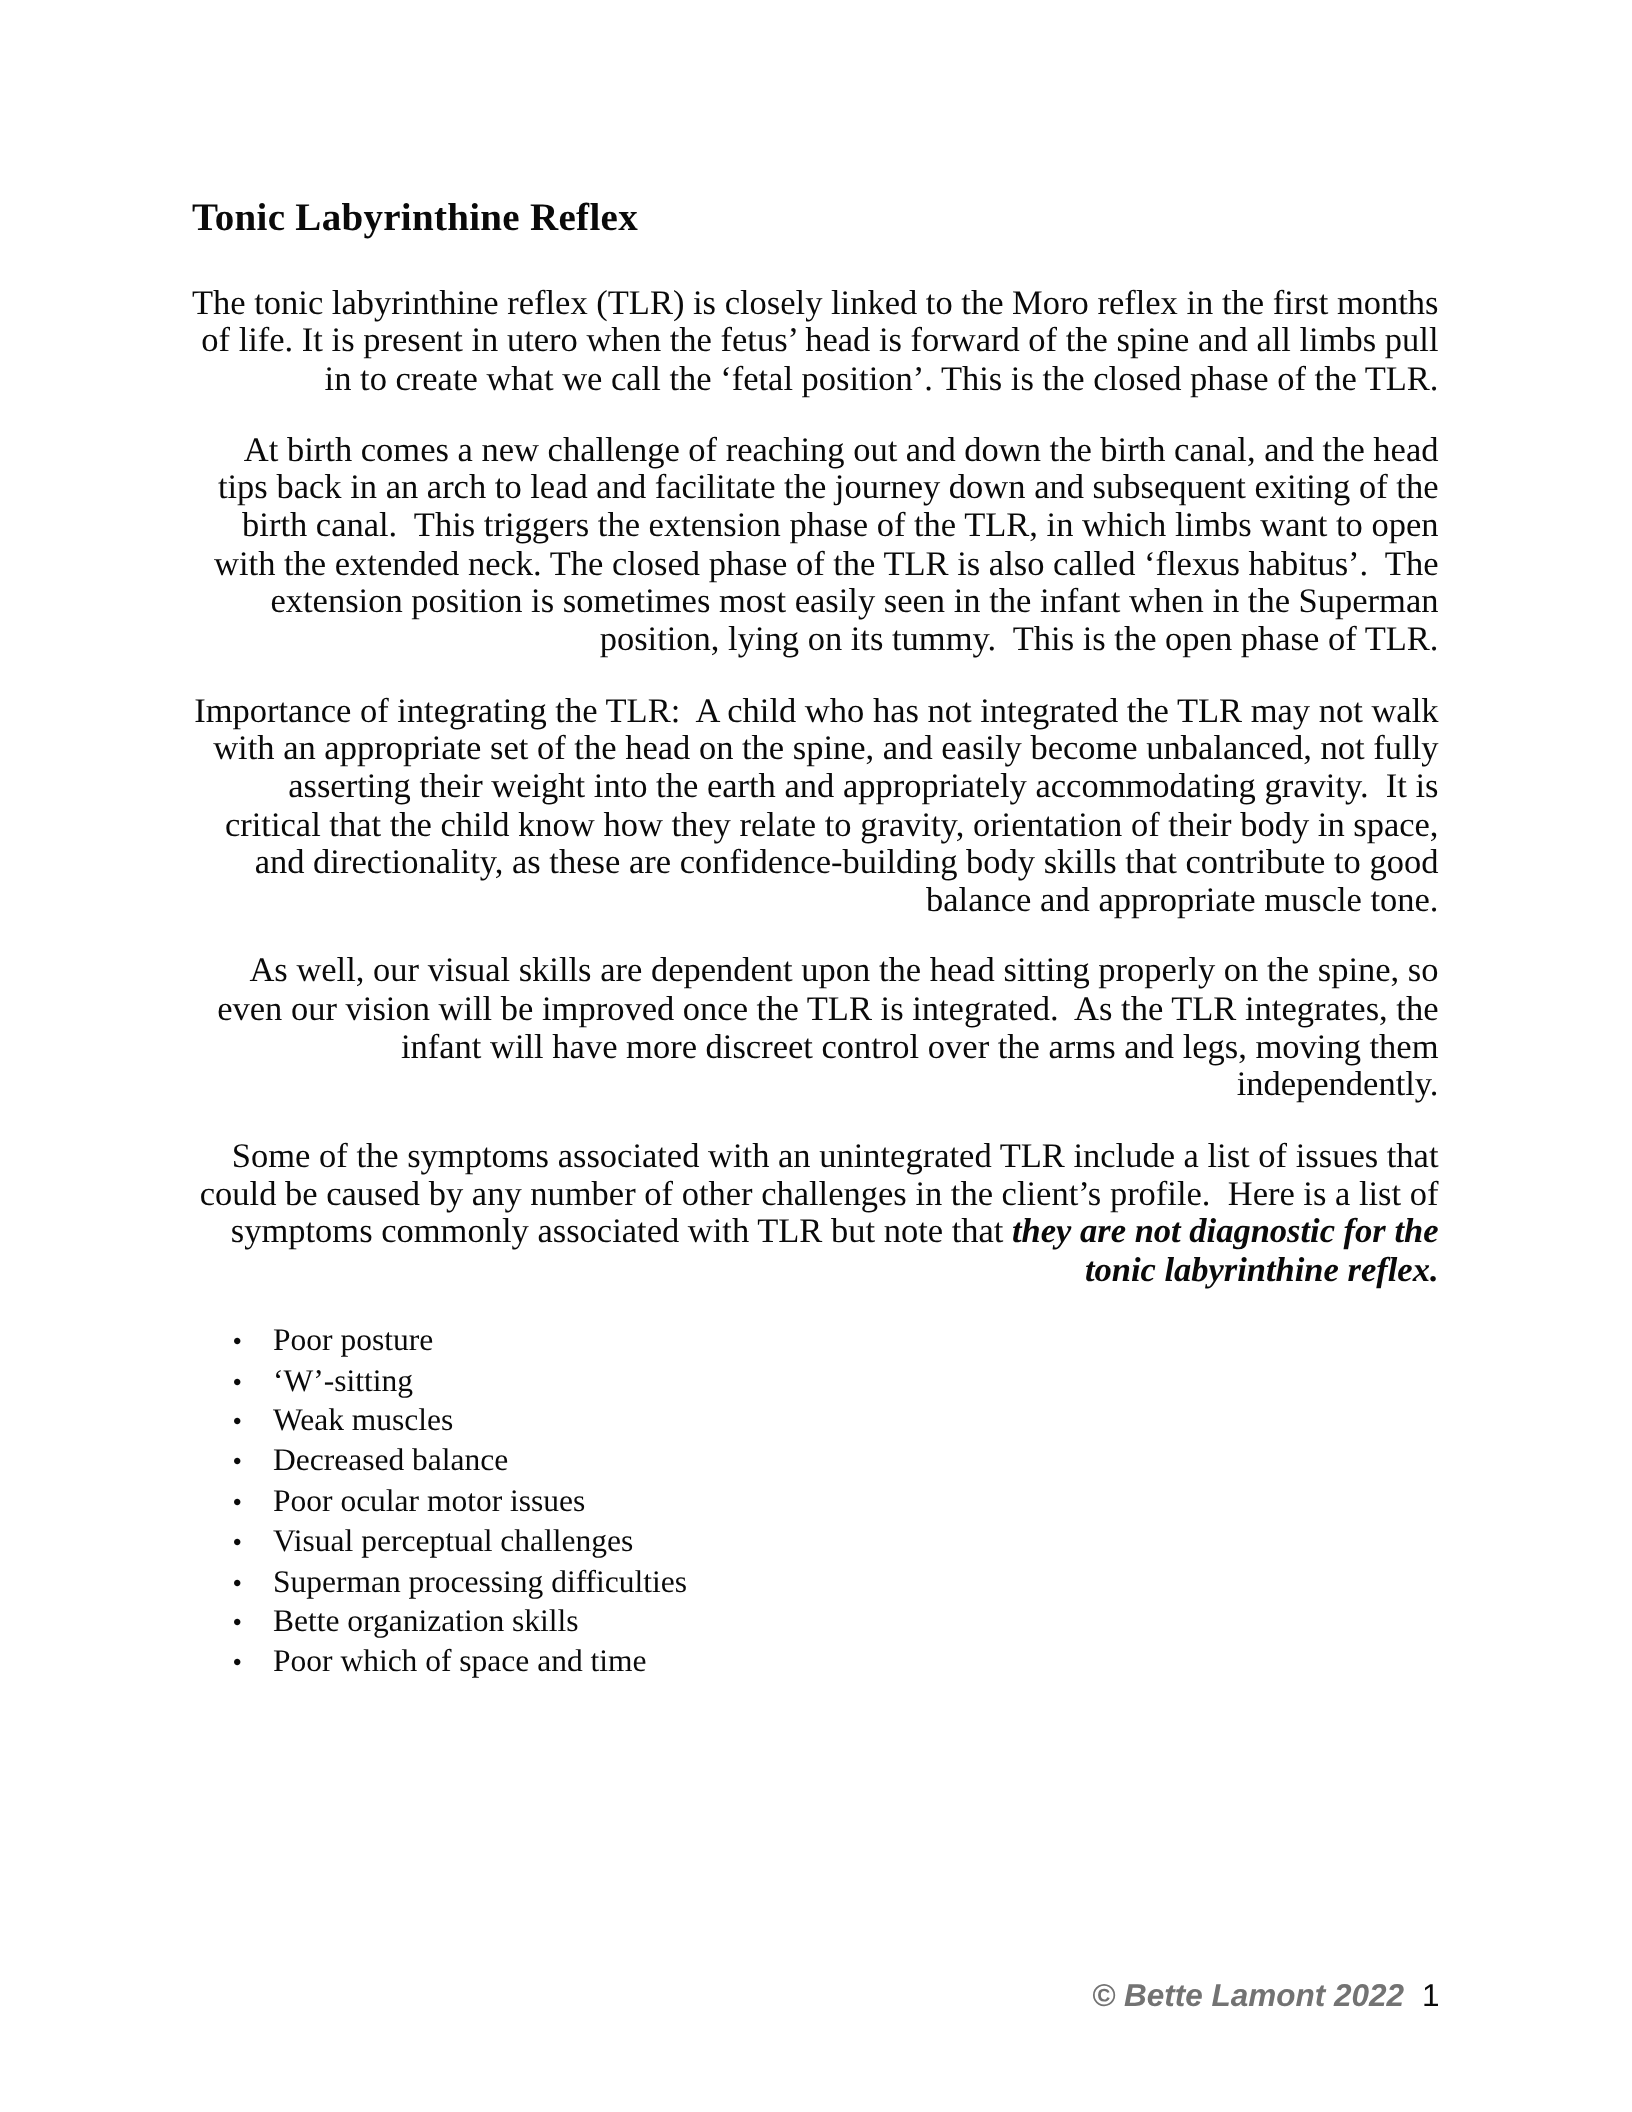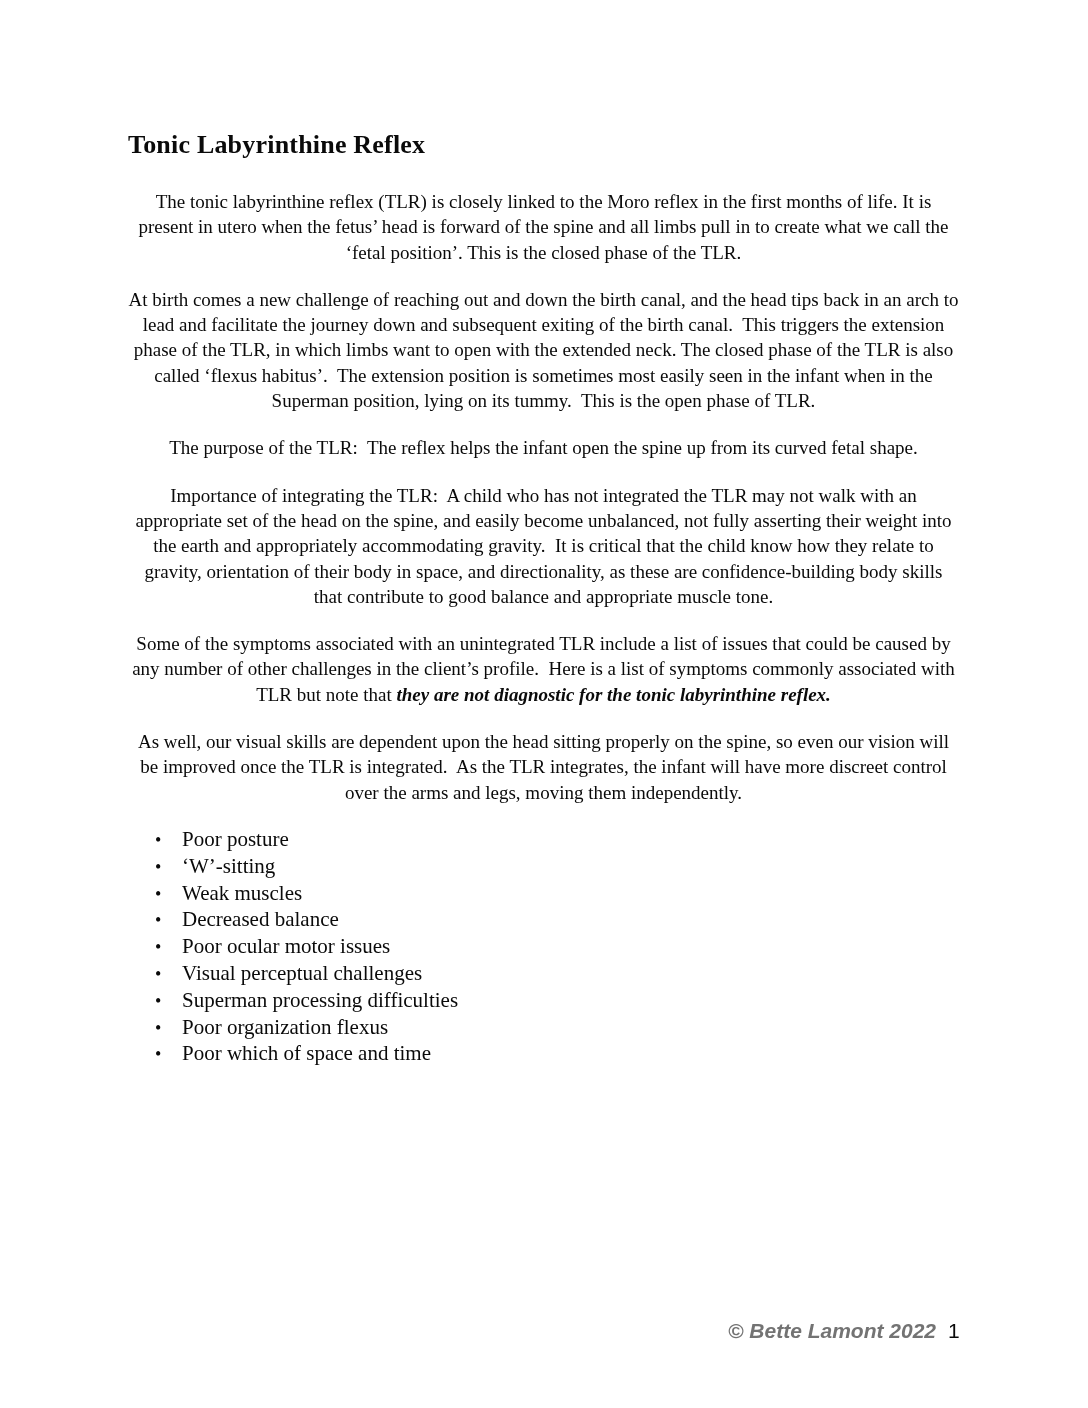--- a/index.html
+++ b/index.html
@@ -23,25 +23,25 @@
     width: 831px;
   }
   .doc-title {
     font-size: 26px;
     line-height: 27px;
     font-weight: bold;
     margin: 0 0 31px 0;
     letter-spacing: 0.2px;
   }
   p.body {
-    font-size: 19px;
+    font-size: 23px;
     line-height: 25.3px;
     margin: 0 0 22px 0;
     white-space: pre-wrap;
-    text-align: center;
+    text-align: right;
   }
   .emph {
     font-style: italic;
     font-weight: bold;
   }
   ul.symptom-list {
     list-style: none;
     margin: 21px 0 0 0;
     padding: 0 0 0 27px;
   }
@@ -90,25 +90,24 @@
 </head>
 <body>
 
 <div class="page">
   <div class="content">
 
     <h1 class="doc-title">Tonic Labyrinthine Reflex</h1>
 
     <p class="body">The tonic labyrinthine reflex (TLR) is closely linked to the Moro reflex in the first months of life. It is present in utero when the fetus’ head is forward of the spine and all limbs pull in to create what we call the ‘fetal position’. This is the closed phase of the TLR.</p>
     <p class="body">At birth comes a new challenge of reaching out and down the birth canal, and the head tips back in an arch to lead and facilitate the journey down and subsequent exiting of the birth canal.  This triggers the extension phase of the TLR, in which limbs want to open with the extended neck. The closed phase of the TLR is also called ‘flexus habitus’.  The extension position is sometimes most easily seen in the infant when in the Superman position, lying on its tummy.  This is the open phase of TLR.</p>
-    <p class="body">The purpose of the TLR:  The reflex helps the infant open the spine up from its curved fetal shape.</p>
     <p class="body">Importance of integrating the TLR:  A child who has not integrated the TLR may not walk with an appropriate set of the head on the spine, and easily become unbalanced, not fully asserting their weight into the earth and appropriately accommodating gravity.  It is critical that the child know how they relate to gravity, orientation of their body in space, and directionality, as these are confidence-building body skills that contribute to good balance and appropriate muscle tone.</p>
+    <p class="body">As well, our visual skills are dependent upon the head sitting properly on the spine, so even our vision will be improved once the TLR is integrated.  As the TLR integrates, the infant will have more discreet control over the arms and legs, moving them independently.</p>
+
     <p class="body"><span>Some of the symptoms associated with an unintegrated TLR include a list of issues that could be caused by any number of other challenges in the client’s profile.  Here is a list of symptoms commonly associated with TLR but note that </span><span class="emph">they are not diagnostic for the tonic labyrinthine reflex.</span></p>
-
-    <p class="body">As well, our visual skills are dependent upon the head sitting properly on the spine, so even our vision will be improved once the TLR is integrated.  As the TLR integrates, the infant will have more discreet control over the arms and legs, moving them independently.</p>
 
     <ul class="symptom-list">
       <li class="bullet-item">
           <span class="bullet-dot">•</span>
           <span class="bullet-text">Poor posture</span>
         </li>
       <li class="bullet-item">
           <span class="bullet-dot">•</span>
           <span class="bullet-text">‘W’-sitting</span>
         </li>
@@ -127,21 +126,21 @@
       <li class="bullet-item">
           <span class="bullet-dot">•</span>
           <span class="bullet-text">Visual perceptual challenges</span>
         </li>
       <li class="bullet-item">
           <span class="bullet-dot">•</span>
           <span class="bullet-text">Superman processing difficulties</span>
         </li>
       <li class="bullet-item">
           <span class="bullet-dot">•</span>
-          <span class="bullet-text">Poor organization flexus</span>
+          <span class="bullet-text">Bette organization skills</span>
         </li>
       <li class="bullet-item">
           <span class="bullet-dot">•</span>
           <span class="bullet-text">Poor which of space and time</span>
         </li>
     </ul>
   </div>
 
   <div class="footer">
     <span class="copyright">© Bette Lamont 2022</span>

